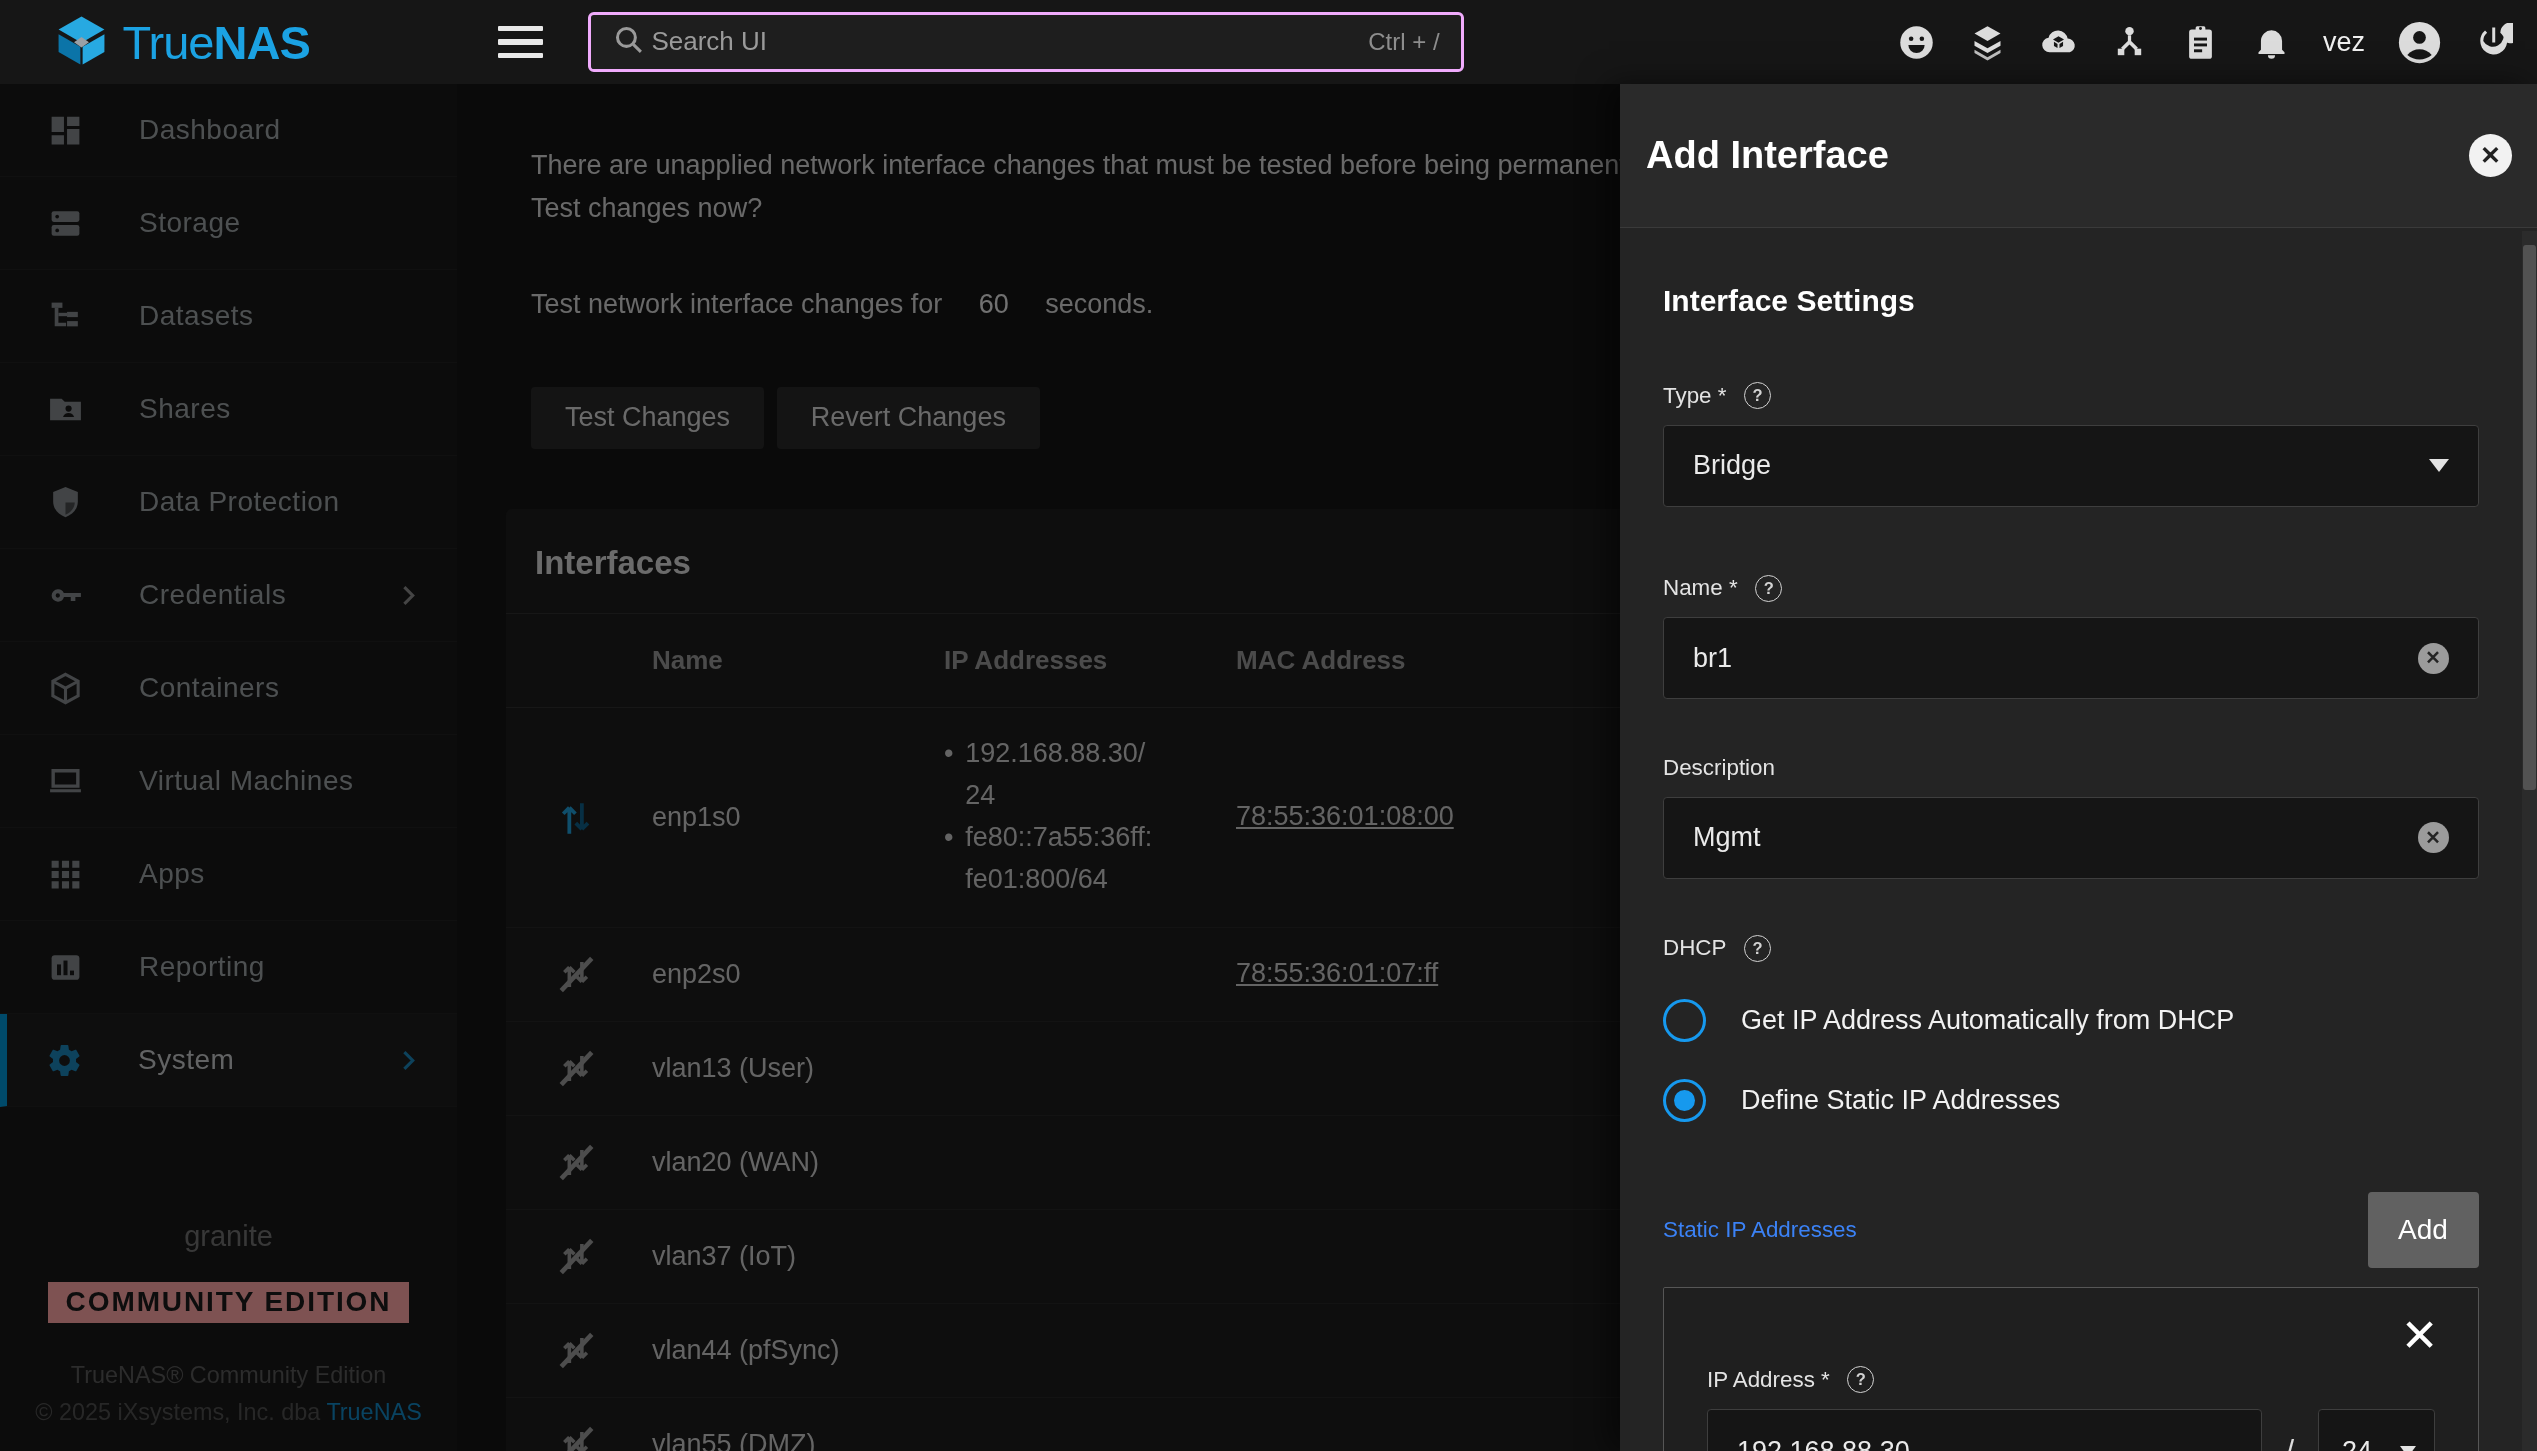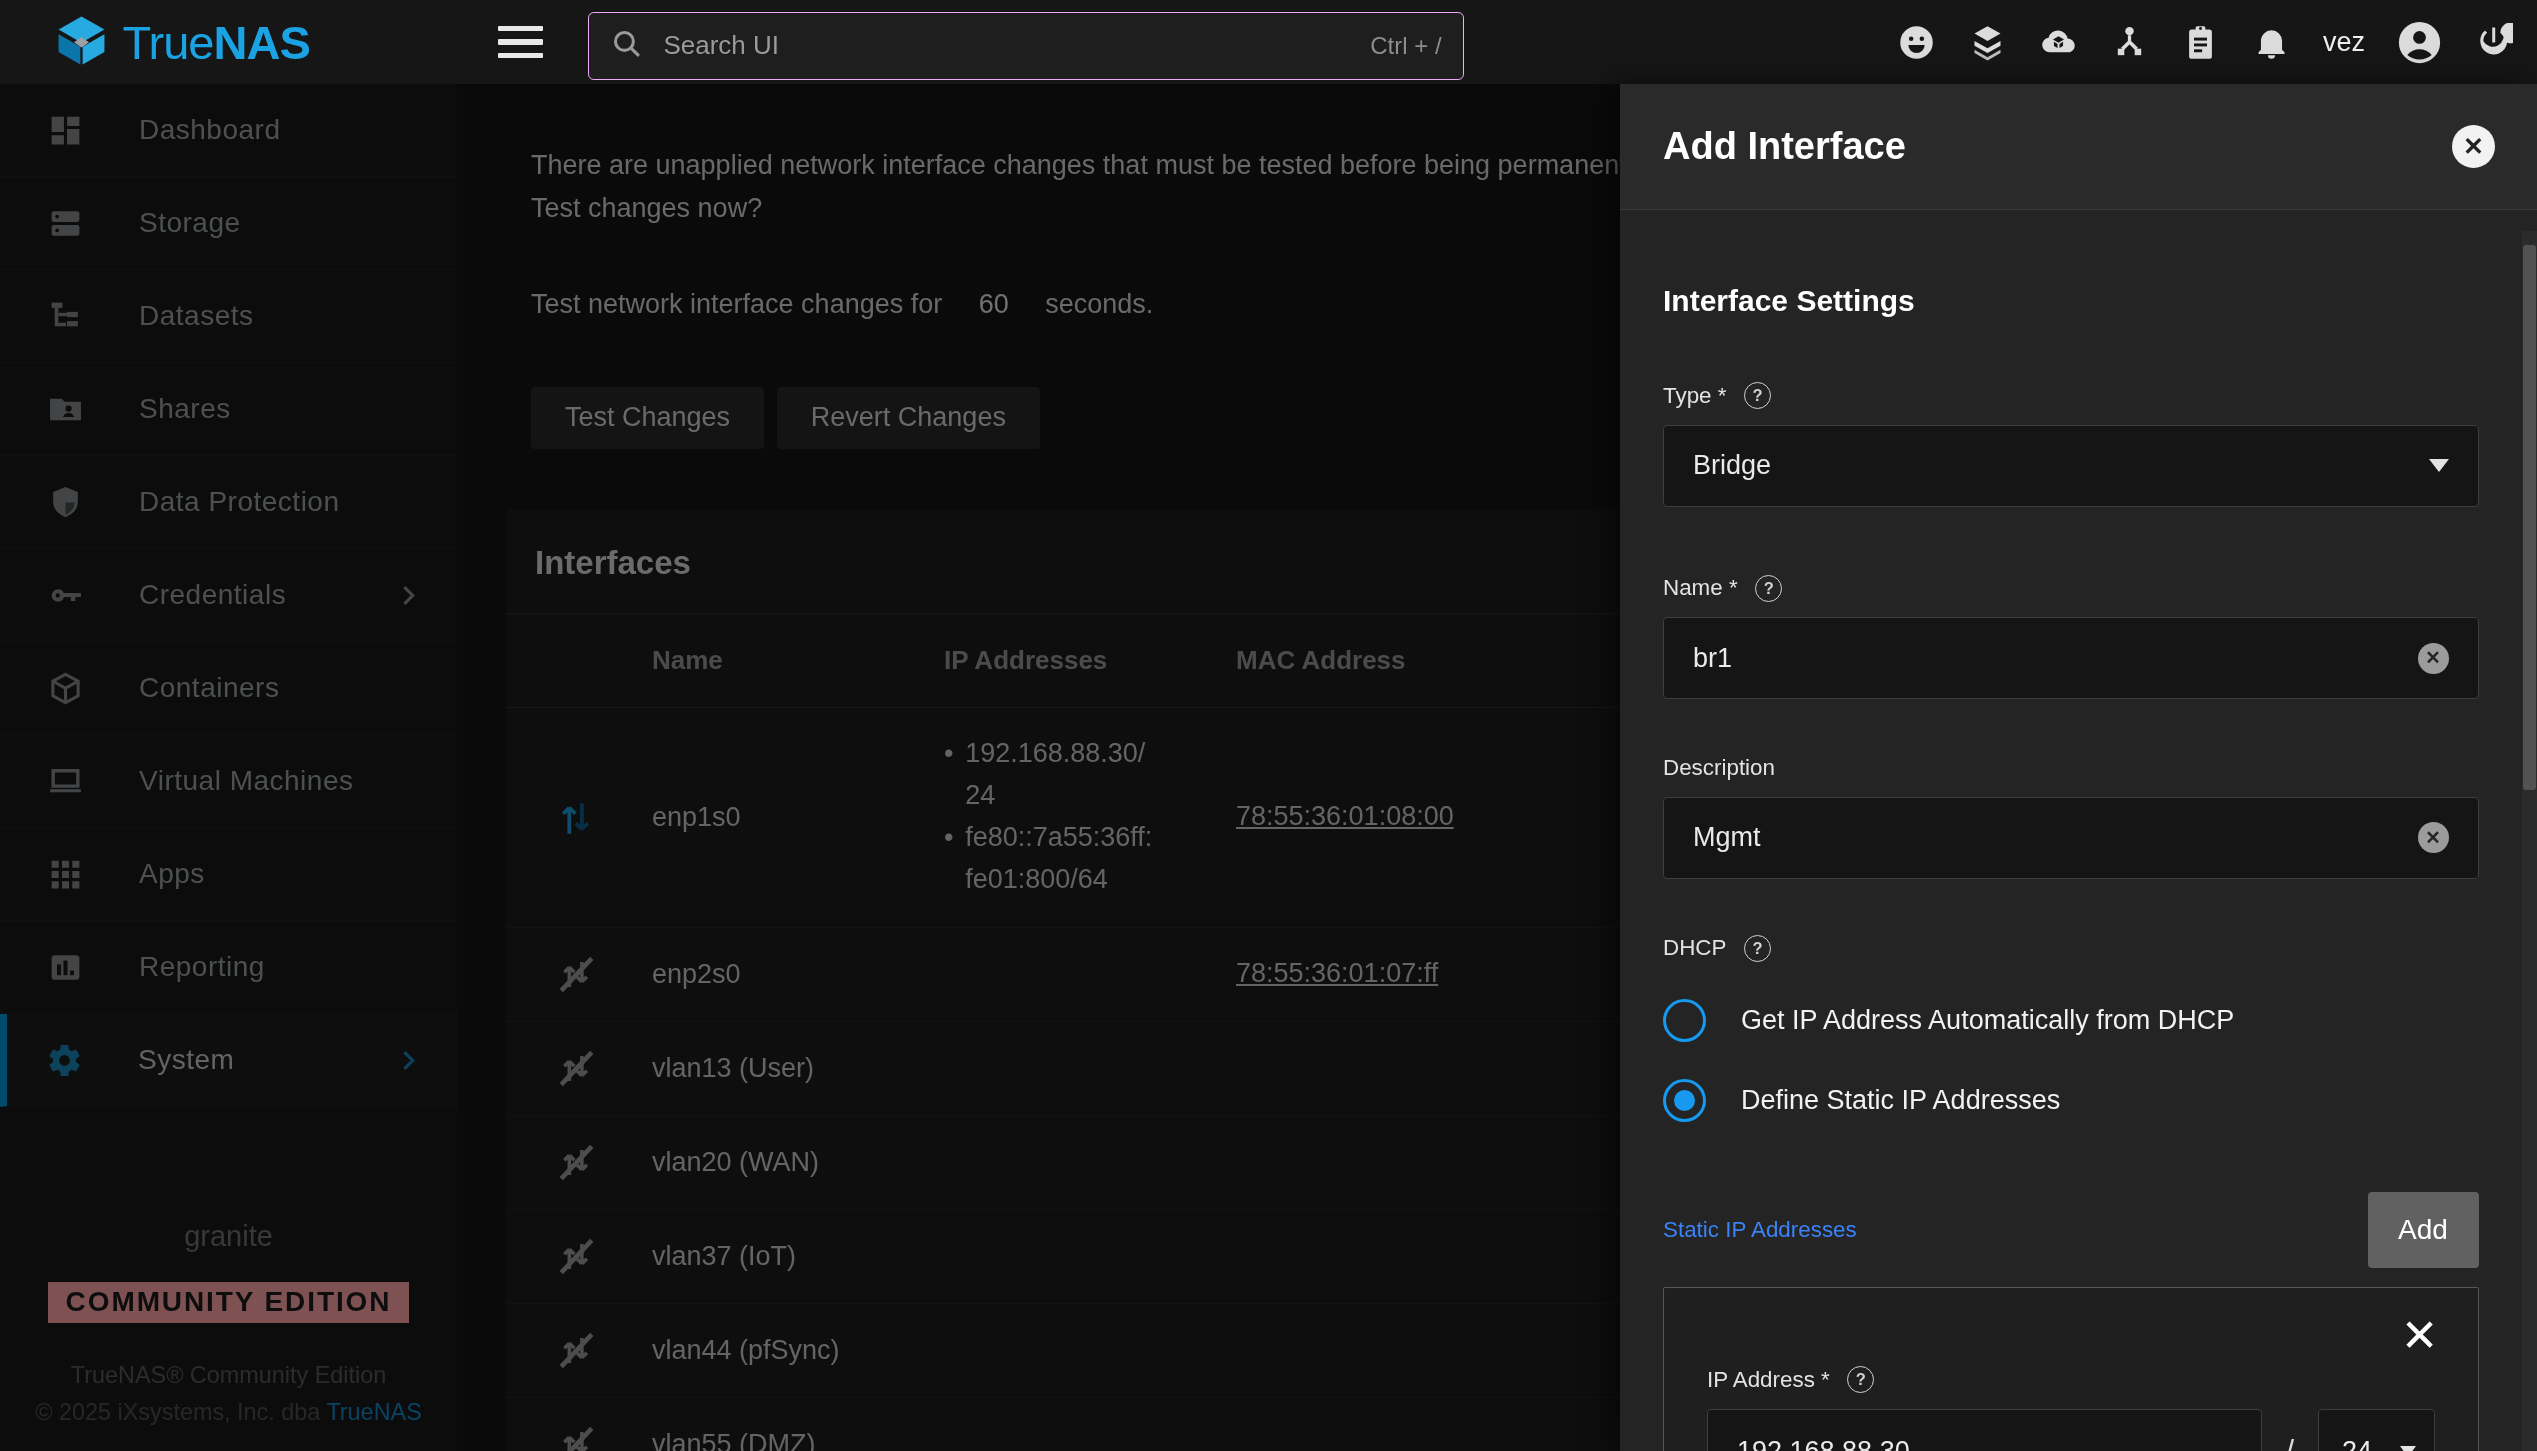--- a/index.html
+++ b/index.html
@@ -9,23 +9,23 @@
 
   
   .topbar { position:absolute; top:0; left:0; right:0; height:84px; background:#161616;
     display:flex; align-items:center; z-index:20; }
   .brand { display:flex; align-items:center; gap:13.6px; padding-left:54px; }
   .brand-name { font-size:47px; color:#1ba2e3; letter-spacing:-1px; }
   .brand-name b { font-weight:bold; }
   .hamburger { position:absolute; left:498px; width:45px; height:33px; display:flex;
     flex-direction:column; justify-content:space-between; cursor:pointer; }
   .hamburger span { display:block; height:5.8px; background:#e8e8e8; border-radius:1px; }
-  .searchbox { position:absolute; left:588px; top:11.7px; width:876px; height:68px;
-    background:#1e1e1e; border:1px solid #f0abfc; border-radius:5.8px;
-    display:flex; align-items:center; padding:0 21.4px; gap:20px; }
+  .searchbox { position:absolute; left:588px; top:11.7px; width:876px; height:60px;
+    background:#1e1e1e; border:3px solid #f0abfc; border-radius:5.8px;
+    display:flex; align-items:center; padding:0 21.4px; gap:6px; }
   .searchbox .ph { color:#9a9a9a; font-size:26px; flex:1; }
   .searchbox .kbd { color:#8d8d8d; font-size:24px; }
   .top-icons { position:absolute; right:25px; top:0; height:84px; display:flex;
     align-items:center; gap:32px; color:#dcdcdc; }
   .tico { width:39px; height:39px; color:#dcdcdc; cursor:pointer; }
   .tico svg { width:100%; height:100%; display:block; }
   .username { font-size:27px; color:#efefef; }
 
   
   .sidebar { position:absolute; top:84px; left:0; width:457px; bottom:0; background:#181818; z-index:1; }
@@ -71,22 +71,22 @@
   .ip-li .bullet { margin-right:11.7px; }
   .mac-cell { width:331px; word-break:break-all; line-height:1.55;text-decoration:underline; }
 
   
   .backdrop { position:absolute; left:0; top:84px; width:1620px; height:1368px;
     background:rgba(0,0,0,0.5); z-index:30; }
 
   
   .panel { position:absolute; left:1620px; top:84px; right:0; bottom:0; background:#242424;
     z-index:40; box-shadow:-11.7px 0 29px rgba(0,0,0,0.5); }
-  .panel-header { height:126px; background:#2a2a2a; border-bottom:1px solid #3a3a3a;
-    display:flex; align-items:center; padding:0 43px; }
+  .panel-header { height:144px; background:#2a2a2a; border-bottom:1px solid #3a3a3a;
+    display:flex; align-items:center; padding:0 26px; }
   .panel-title { font-size:38px; font-weight:bold; color:#ffffff; }
   .close-btn { margin-left:auto; width:43px; height:43px; border-radius:50%; background:#f2f2f2;
     color:#222; display:flex; align-items:center; justify-content:center; font-size:25px;
     font-weight:bold; cursor:pointer; }
   .panel-body { position:absolute; top:147px; bottom:0; left:0; right:16.5px; overflow:hidden;
     padding:53px 43px 0 43px; }
   .section-title { font-size:30px; font-weight:bold; color:#ffffff; margin-bottom:64px; }
   .field-label { display:flex; align-items:center; gap:17.5px; font-size:22.4px; color:#e3e3e3;
     margin-bottom:15.6px; }
   .help-icon { width:27px; height:27px; border:1.9px solid #d2d2d2; border-radius:50%;

